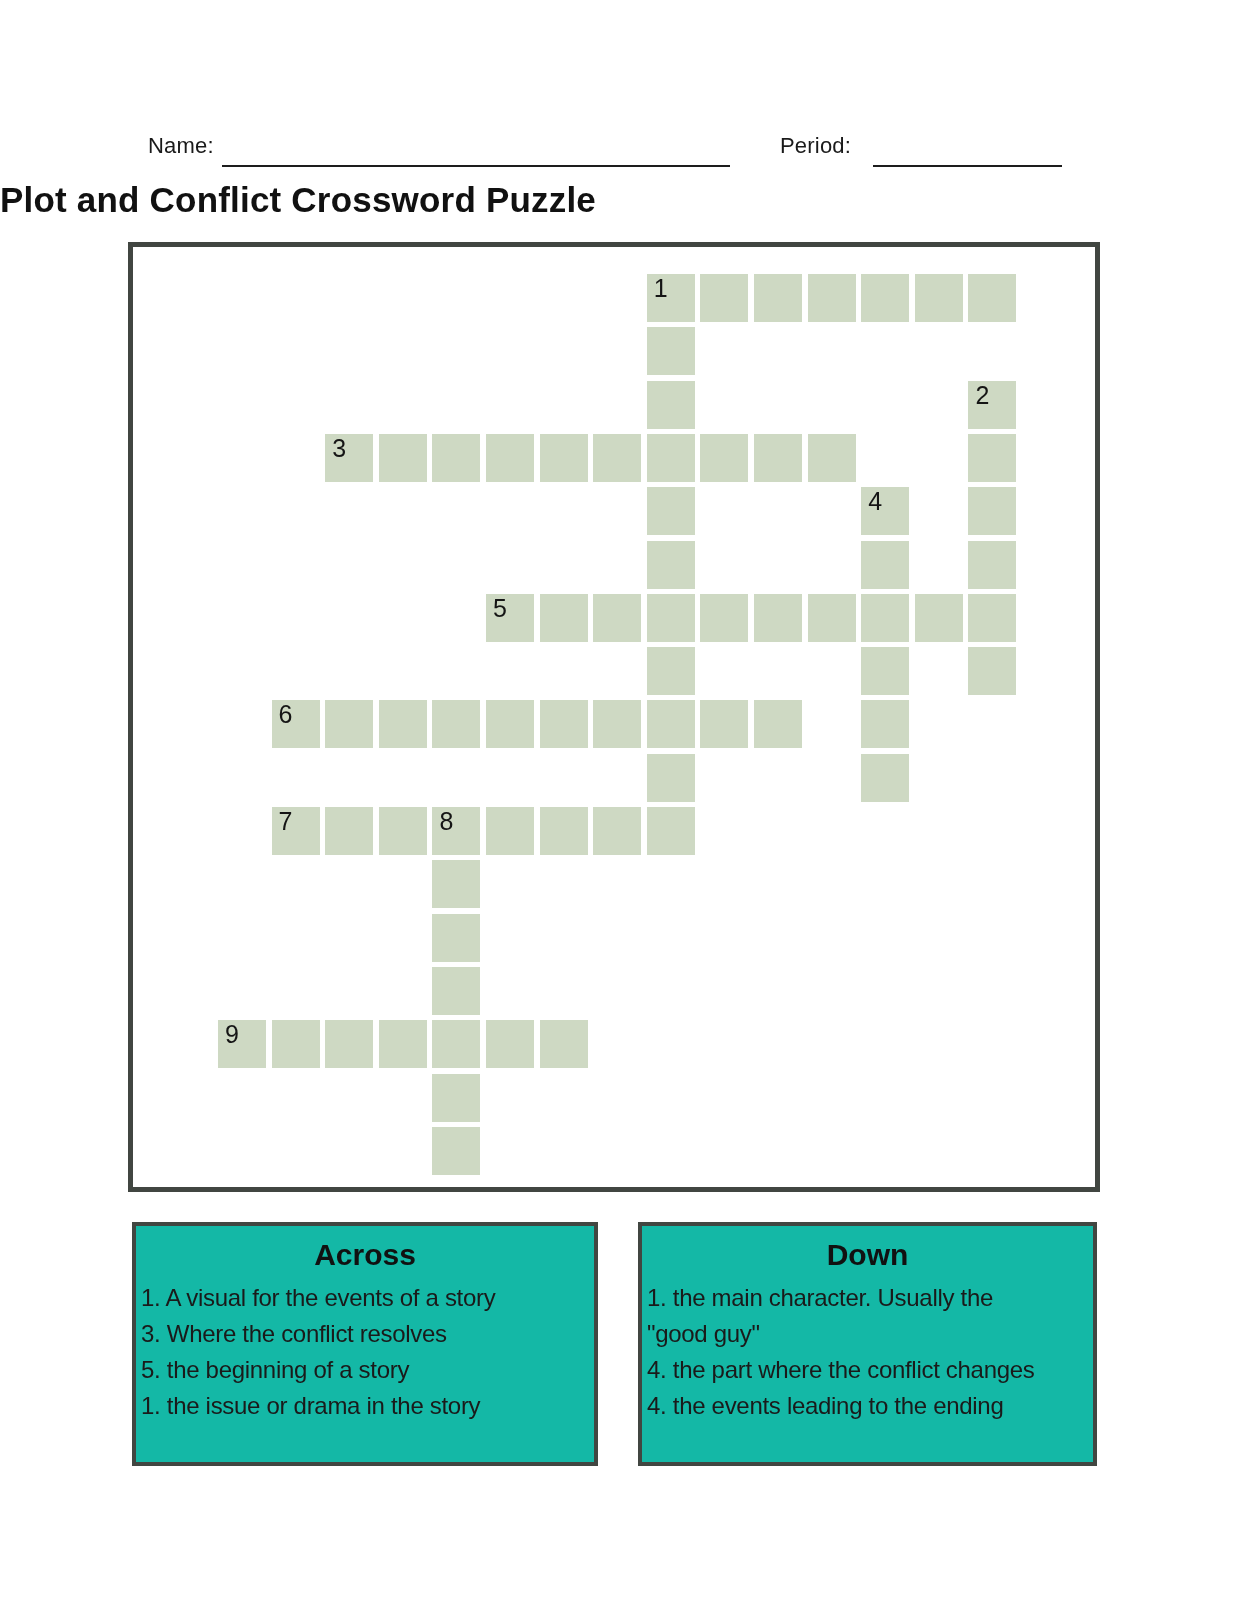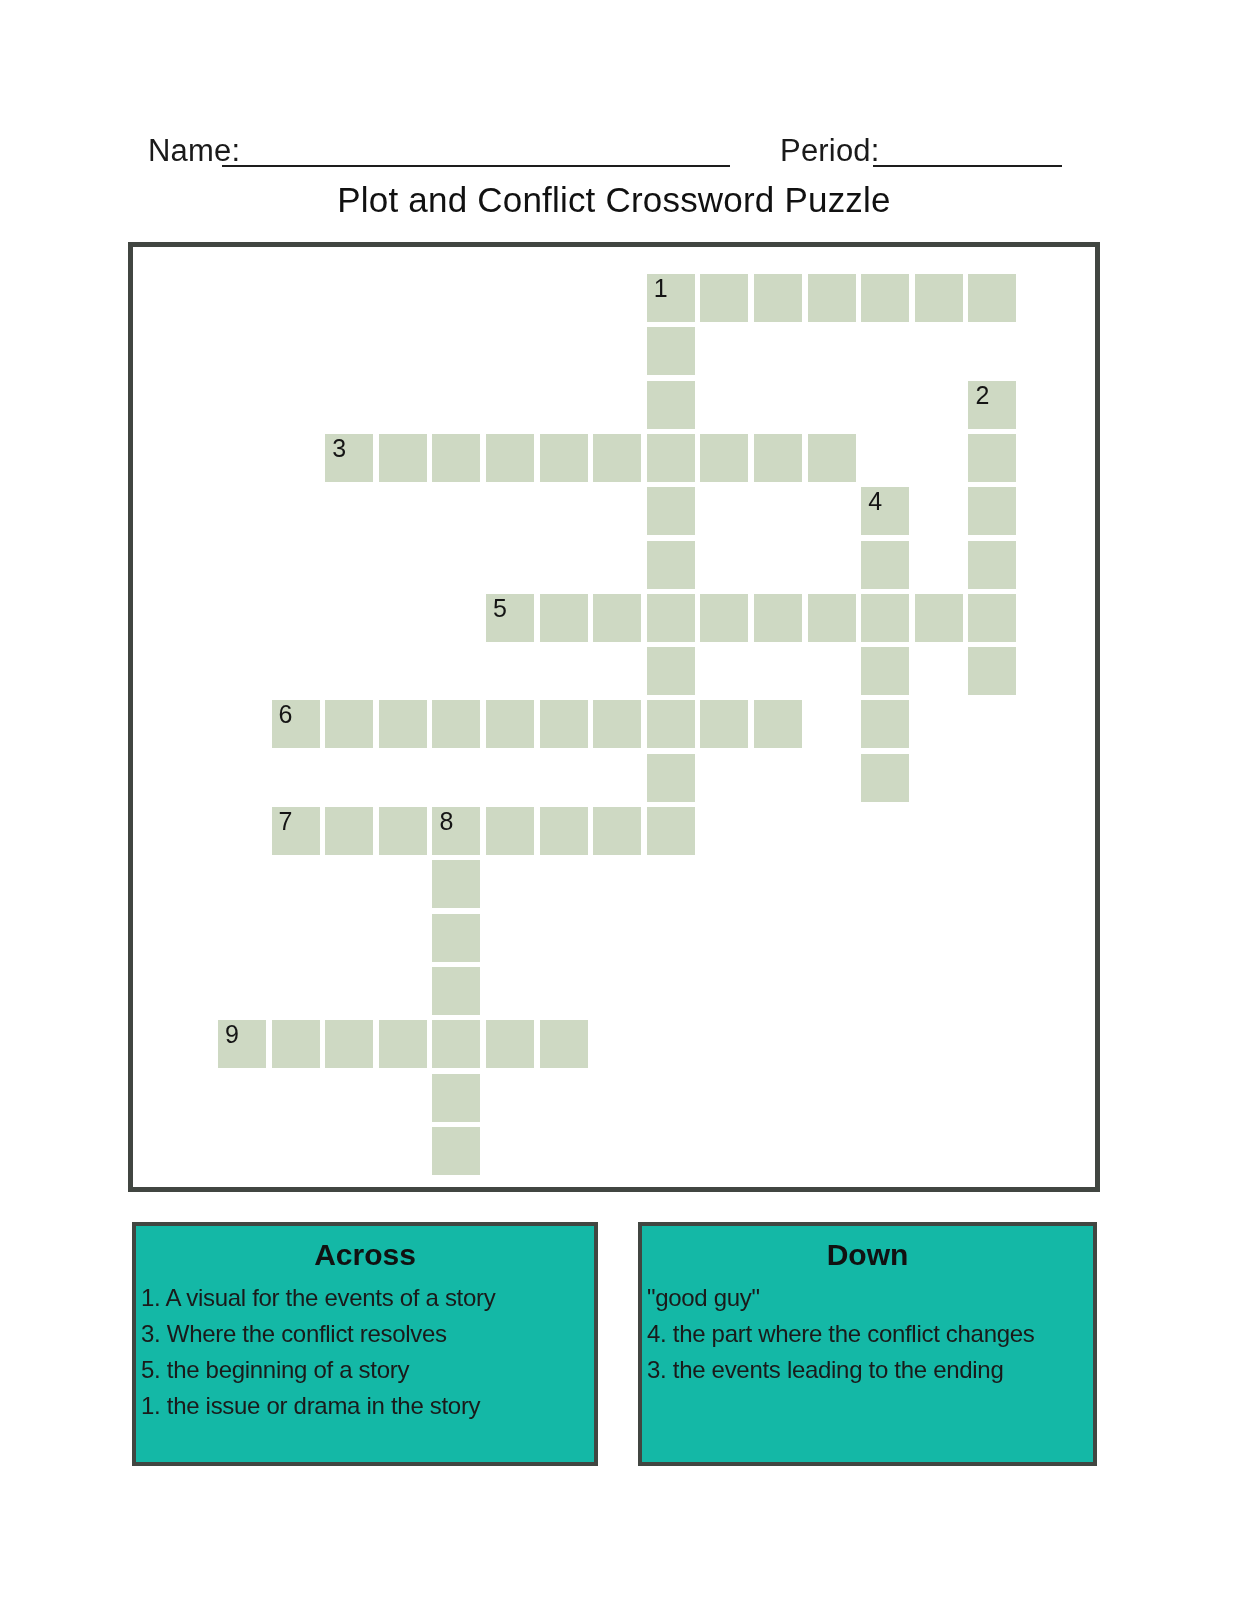--- a/index.html
+++ b/index.html
@@ -11,41 +11,41 @@
   .page{
     position:relative;
     width:1236px;
     height:1600px;
     background:#ffffff;
     overflow:hidden;
   }
   
   .field-label{
     position:absolute;
-    font-size:31px;
+    font-size:22px;
     color:#1a1a1a;
     letter-spacing:0.2px;
   }
   #name-label{left:148px;top:133px;}
   #period-label{left:780px;top:133px;text-align:right;}
   .blank-line{
     position:absolute;
     height:0;
     border-bottom:2px solid #1d1d1d;
   }
   #name-line{left:222px;top:165px;width:508px;}
   #period-line{left:873px;top:165px;width:189px;}
   .page-title{
     position:absolute;
     left:0;
     top:180px;
     width:1228px;
-    text-align:center;
+    text-align:left;
     font-size:35px;
-    font-weight:400;
+    font-weight:700;
     color:#111111;
     letter-spacing:0.2px;
   }
   
   .grid-box{
     position:absolute;
     left:128px;
     top:242px;
     width:962px;
     height:940px;
@@ -220,24 +220,25 @@
         <div class="clue-item">
           <div class="clue-line">1. the issue or drama in the story</div>
         </div>
       </div>
   </div>
 
   <div class="clue-box" id="down-box">
     <div class="clue-title">Down</div>
     <div class="clue-list" id="down-list">
         <div class="clue-item">
+          <div class="clue-line">1. the main character. Usually the</div>
           <div class="clue-line">"good guy"</div>
         </div>
         <div class="clue-item">
           <div class="clue-line">4. the part where the conflict changes</div>
         </div>
         <div class="clue-item">
-          <div class="clue-line">3. the events leading to the ending</div>
+          <div class="clue-line">4. the events leading to the ending</div>
         </div>
       </div>
   </div>
 
 </div>
 
 </body></html>

